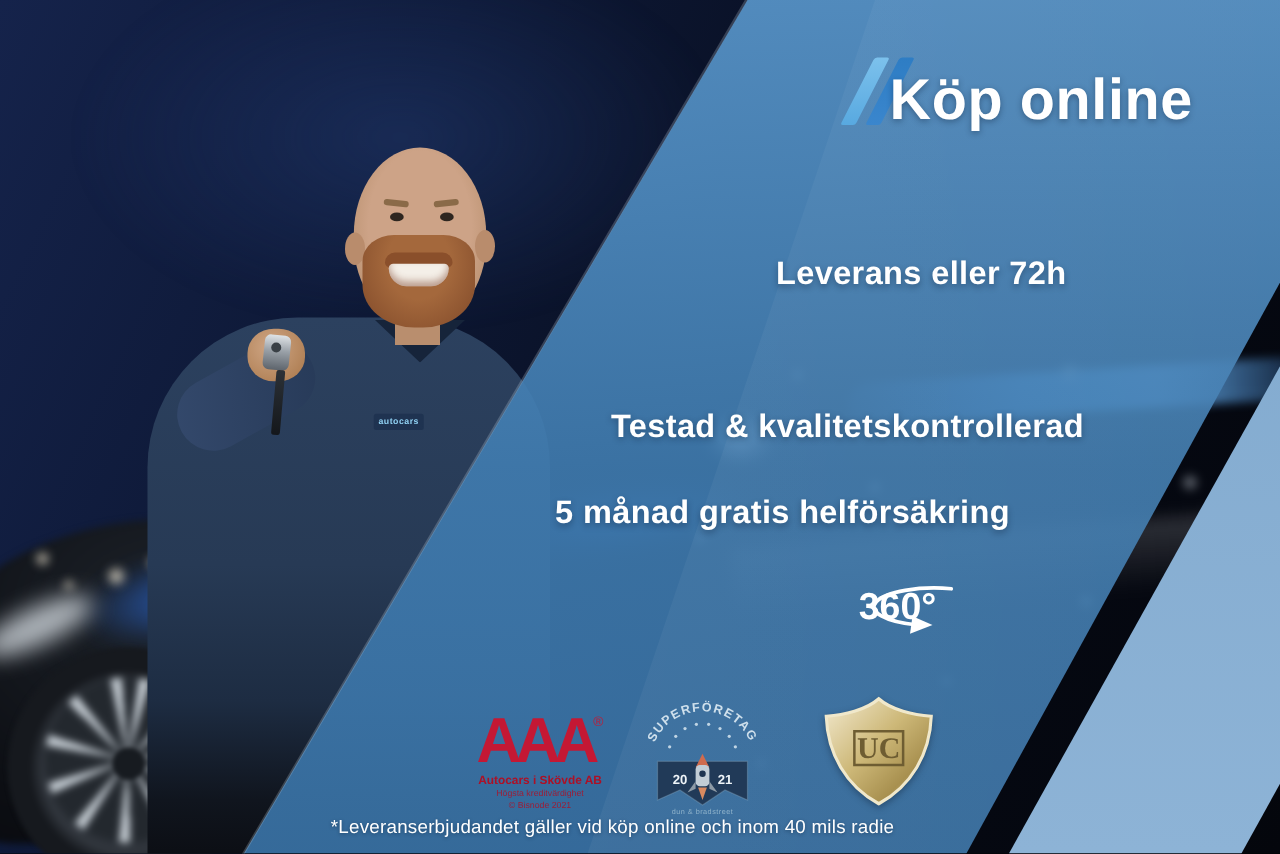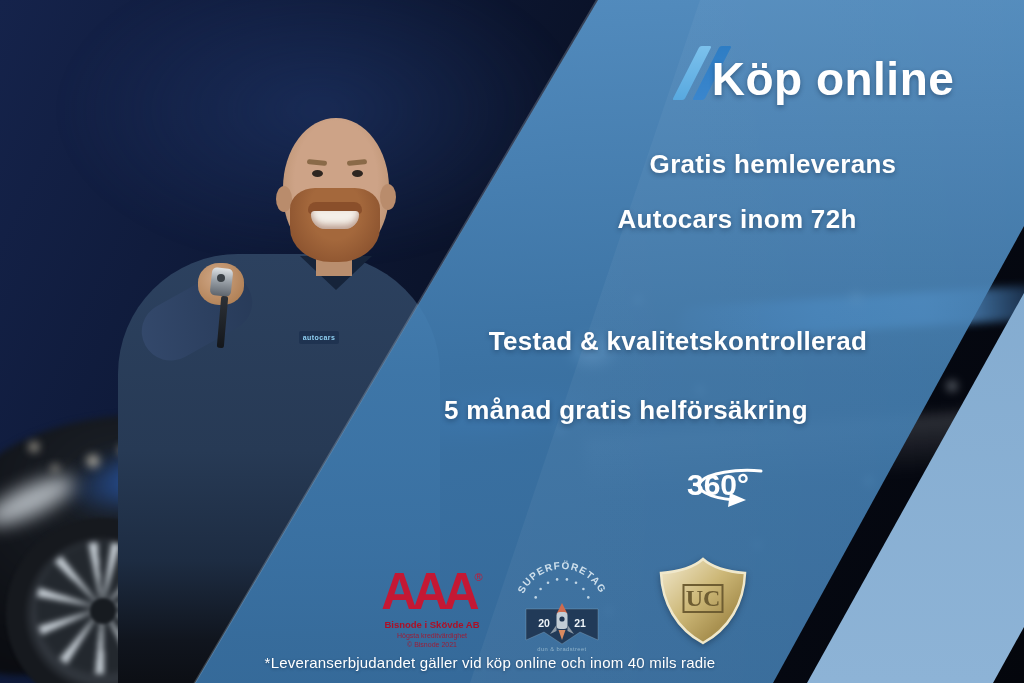--- a/index.html
+++ b/index.html
@@ -193,35 +193,34 @@
   <div class="abs panel-edge-line"></div>
   <div class="abs panel-sheen"></div>
   <div class="abs stripe-light"></div>
 
   <div class="abs title-slashes">
     <span class="slash big light"></span>
     <span class="slash big mid"></span>
   </div>
   <div class="abs white-text title">Köp online</div>
 
-  <div class="abs white-text benefit b1">Gratis hemleverans</div>
-  <div class="abs white-text benefit b2">Autocars inom 72h</div>
+  <div class="abs white-text benefit b2">Leverans eller 72h</div>
   <div class="abs white-text benefit b4">Testad &amp; kvalitetskontrollerad</div>
   <div class="abs white-text benefit b5">5 månad gratis helförsäkring</div>
 
   <svg class="abs badge-360" viewBox="0 0 106 46">
     <path d="M97 9 A48 15 0 1 0 70 38" fill="none" stroke="#ffffff" stroke-width="3" stroke-linecap="round"></path>
     <text class="deg-text" x="54" y="33" text-anchor="middle">360°</text>
     <polygon points="66,31 82,38 64,45" fill="#ffffff"></polygon>
   </svg>
 
 
   <div class="abs badge-aaa">
     <div><span class="aaa-letters">AAA</span><span class="aaa-reg">®</span></div>
-    <div class="aaa-company">Bisnode i Skövde AB</div>
+    <div class="aaa-company">Autocars i Skövde AB</div>
     <div class="aaa-sub">Högsta kreditvärdighet</div>
     <div class="aaa-sub">© Bisnode 2021</div>
   </div>
 
   <svg class="abs badge-super" viewBox="0 0 112 106" xmlns="http://www.w3.org/2000/svg" xmlns:xlink="http://www.w3.org/1999/xlink">
     <defs>
         <path id="sfArc" d="M14 64 A42 42 0 0 1 98 64"></path>
       </defs>
     <text class="arc-text">
       <textPath xlink:href="#sfArc" href="#sfArc" startOffset="50%" text-anchor="middle">SUPERFÖRETAG</textPath>

